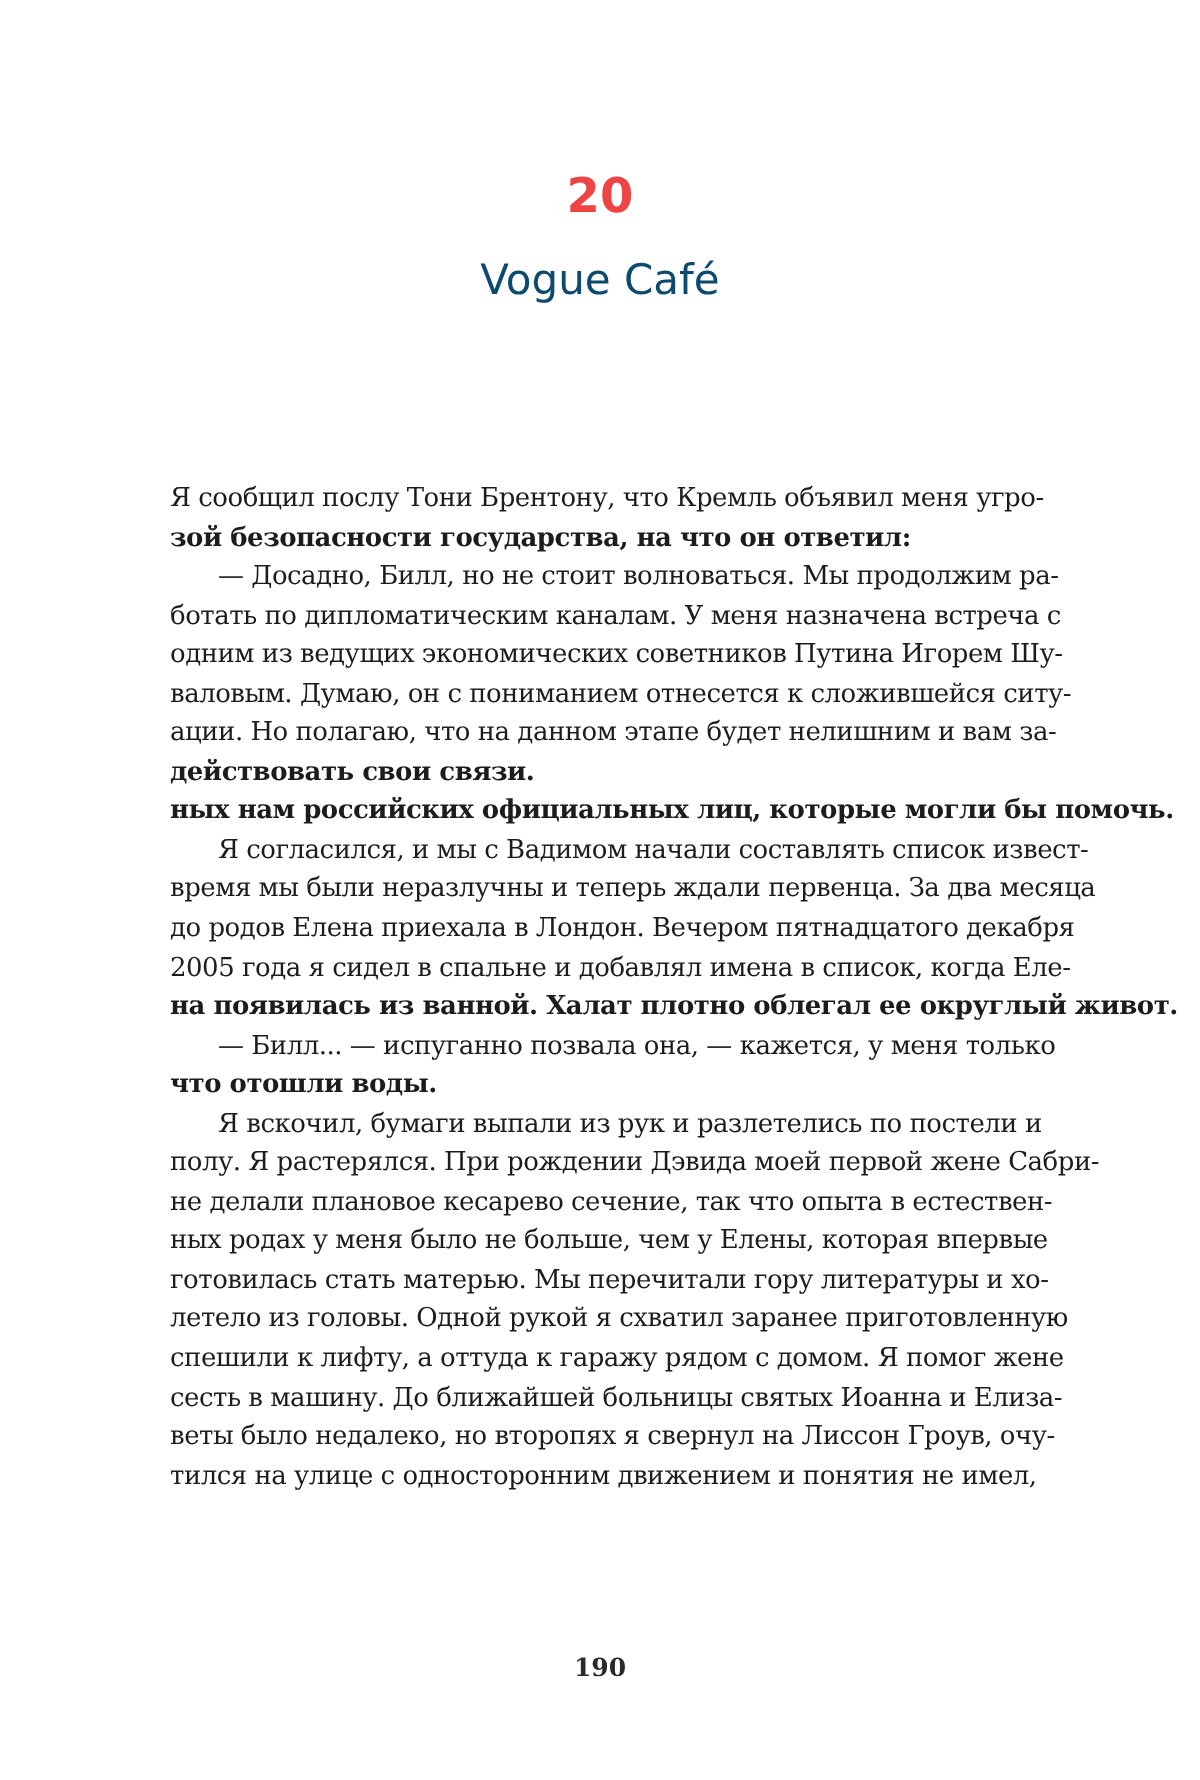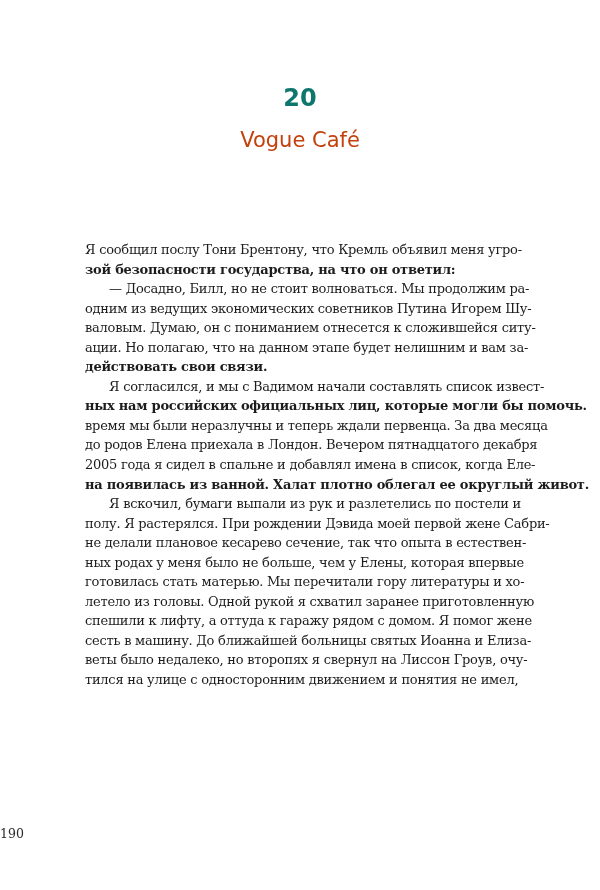--- a/index.html
+++ b/index.html
@@ -22,32 +22,32 @@
   }
   .chapter-number {
     position: absolute;
     top: 84px;
     left: 0;
     width: 600px;
     text-align: center;
     font-family: "DejaVu Sans", sans-serif;
     font-weight: bold;
     font-size: 24px;
-    color: #0f766e;
+    color: #ef4444;
     letter-spacing: 0px;
   }
   .chapter-title {
     position: absolute;
     top: 128px;
     left: 0;
     width: 600px;
     text-align: center;
     font-family: "DejaVu Sans", sans-serif;
     font-size: 21px;
-    color: #c2410c;
+    color: #0c4a6e;
   }
   .body-text {
     position: absolute;
     top: 240px;
     left: 85px;
     width: 432px;
     font-family: "DejaVu Serif", serif;
     font-size: 13px;
     line-height: 19.55px;
     color: #1c1c1c;
@@ -72,53 +72,60 @@
     font-weight: bold;
   }
   .line.indent {
     padding-left: 24px;
   }
   .page-number {
     position: absolute;
     top: 826px;
     left: 0;
     width: 600px;
+    text-align: center;
     font-family: "DejaVu Serif", serif;
     font-size: 12.5px;
     color: #2a2a2a;
+    font-weight: bold;
   }
 </style>
 </head>
 <body>
 
 <div class="page">
   <div class="chapter-number">20</div>
   <div class="chapter-title">Vogue Café</div>
 
   <div class="body-text" id="body-text">
       <p>
         <span class="line">Я сообщил послу Тони Брентону, что Кремль объявил меня угро-</span>
         <span class="line last">зой безопасности государства, на что он ответил:</span>
       </p>
       <p>
         <span class="line indent">— Досадно, Билл, но не стоит волноваться. Мы продолжим ра-</span>
+        <span class="line">ботать по дипломатическим каналам. У меня назначена встреча с</span>
         <span class="line">одним из ведущих экономических советников Путина Игорем Шу-</span>
         <span class="line">валовым. Думаю, он с пониманием отнесется к сложившейся ситу-</span>
         <span class="line">ации. Но полагаю, что на данном этапе будет нелишним и вам за-</span>
         <span class="line last">действовать свои связи.</span>
       </p>
       <p>
+        <span class="line last">ных нам российских официальных лиц, которые могли бы помочь.</span>
         <span class="line indent">Я согласился, и мы с Вадимом начали составлять список извест-</span>
-        <span class="line last">ных нам российских официальных лиц, которые могли бы помочь.</span>
       </p>
       <p>
         <span class="line">время мы были неразлучны и теперь ждали первенца. За два месяца</span>
         <span class="line">до родов Елена приехала в Лондон. Вечером пятнадцатого декабря</span>
         <span class="line">2005 года я сидел в спальне и добавлял имена в список, когда Еле-</span>
         <span class="line last">на появилась из ванной. Халат плотно облегал ее округлый живот.</span>
+      </p>
+      <p>
+        <span class="line indent">— Билл... — испуганно позвала она, — кажется, у меня только</span>
+        <span class="line last">что отошли воды.</span>
       </p>
       <p>
         <span class="line indent">Я вскочил, бумаги выпали из рук и разлетелись по постели и</span>
         <span class="line">полу. Я растерялся. При рождении Дэвида моей первой жене Сабри-</span>
         <span class="line">не делали плановое кесарево сечение, так что опыта в естествен-</span>
         <span class="line">ных родах у меня было не больше, чем у Елены, которая впервые</span>
         <span class="line">готовилась стать матерью. Мы перечитали гору литературы и хо-</span>
         <span class="line">летело из головы. Одной рукой я схватил заранее приготовленную</span>
         <span class="line">спешили к лифту, а оттуда к гаражу рядом с домом. Я помог жене</span>
         <span class="line">сесть в машину. До ближайшей больницы святых Иоанна и Елиза-</span>

